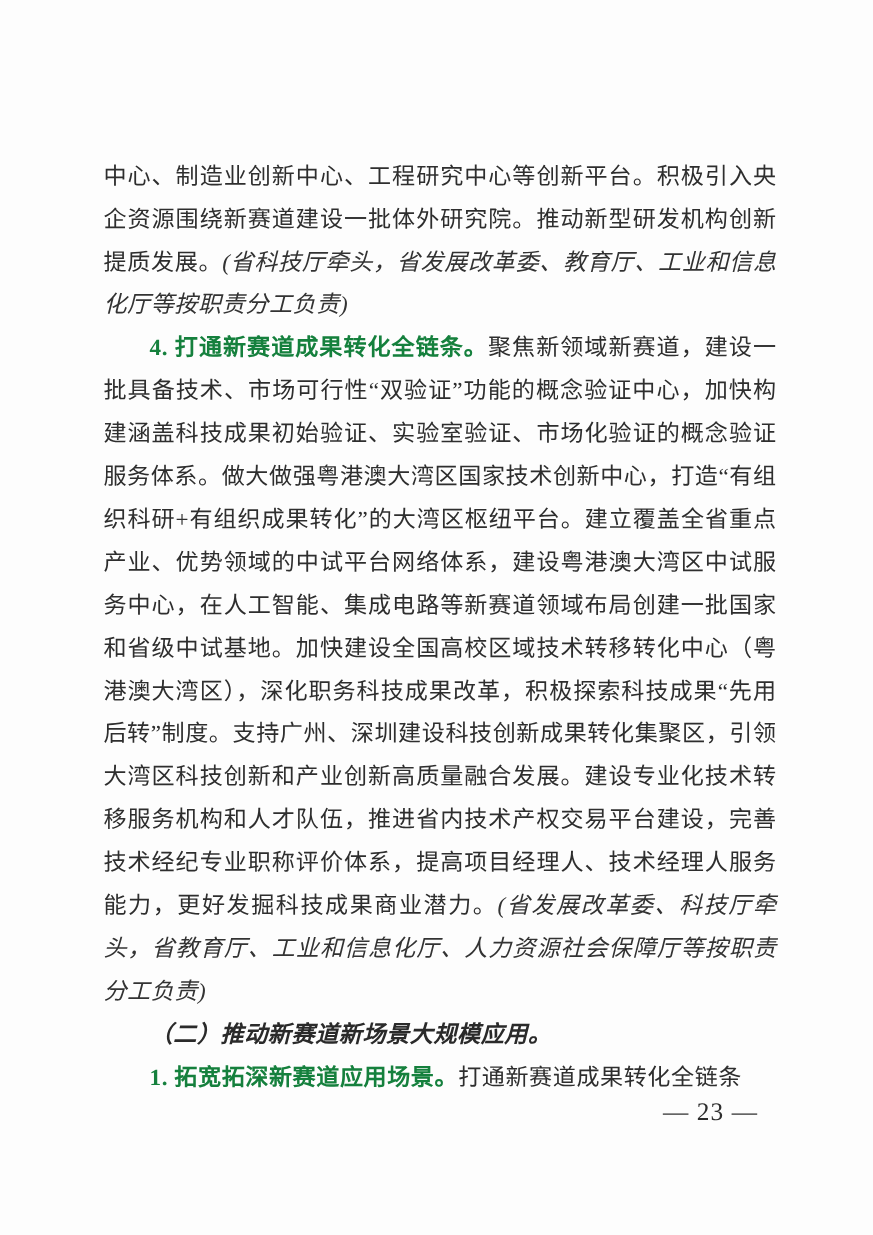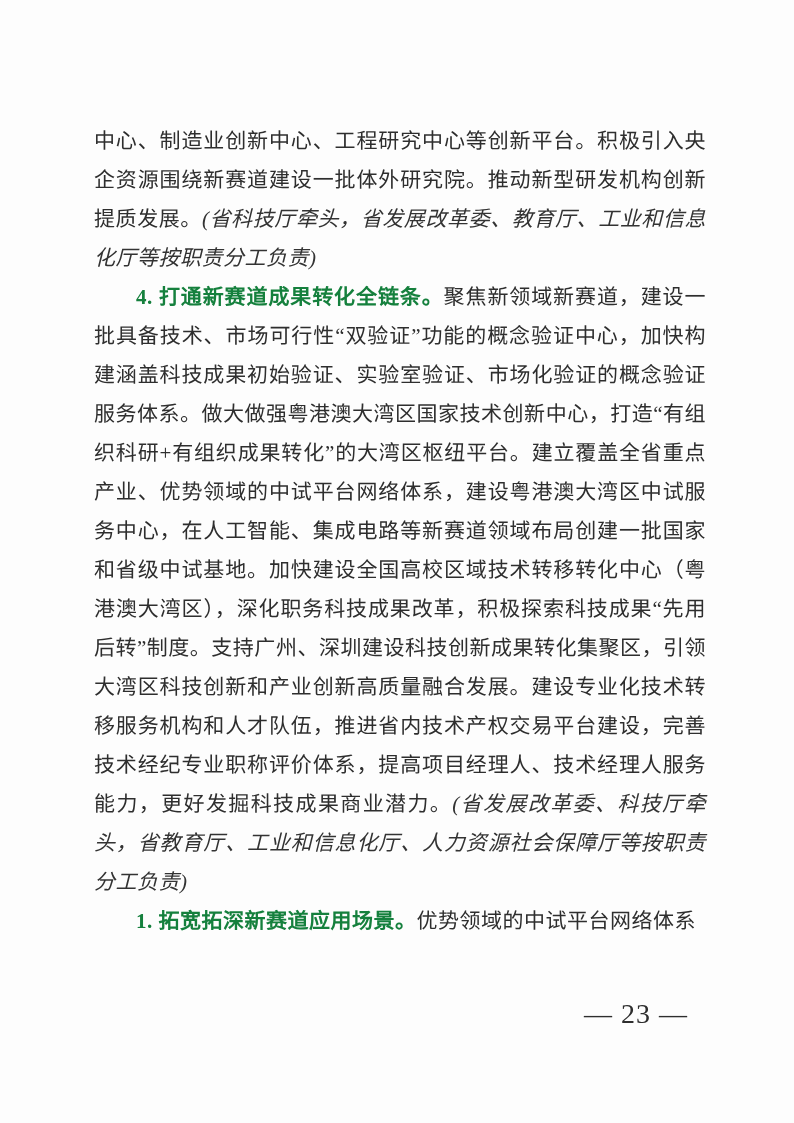--- a/index.html
+++ b/index.html
@@ -30,20 +30,21 @@
     text-align: justify;
     text-justify: inter-ideograph;
   }
   .para {
     margin: 0;
     padding: 0;
     text-indent: 2em;
   }
   .para.no-indent {
     text-indent: 0;
+    margin-top: 19px;
   }
   .seg-normal {
     font-weight: normal;
     font-style: normal;
   }
   .seg-bold {
     font-weight: bold;
     font-style: normal;
     color: #15803d;
   }
@@ -53,40 +54,41 @@
     color: #333333;
   }
   .seg-kai-bold {
     font-weight: bold;
     font-style: italic;
     color: #2a2a2a;
   }
   .page-number {
     position: absolute;
     top: 998px;
-    left: 584px;
+    left: 600px;
     width: 92px;
     text-align: center;
     color: #2e2e2e;
-    font-size: 28px;
+    font-size: 23px;
     letter-spacing: 1px;
     white-space: nowrap;
   }
 </style>
 </head>
 <body>
 
 <div class="page">
 
   <div class="text-block">
 
     <p class="para no-indent"><span class="seg-normal">中心、制造业创新中心、工程研究中心等创新平台。积极引入央企资源围绕新赛道建设一批体外研究院。推动新型研发机构创新提质发展。</span><span class="seg-kai">(省科技厅牵头，省发展改革委、教育厅、工业和信息化厅等按职责分工负责)</span></p>
 
     <p class="para"><span class="seg-bold">4. 打通新赛道成果转化全链条。</span><span class="seg-normal">聚焦新领域新赛道，建设一批具备技术、市场可行性“双验证”功能的概念验证中心，加快构建涵盖科技成果初始验证、实验室验证、市场化验证的概念验证服务体系。做大做强粤港澳大湾区国家技术创新中心，打造“有组织科研+有组织成果转化”的大湾区枢纽平台。建立覆盖全省重点产业、优势领域的中试平台网络体系，建设粤港澳大湾区中试服务中心，在人工智能、集成电路等新赛道领域布局创建一批国家和省级中试基地。加快建设全国高校区域技术转移转化中心（粤港澳大湾区），深化职务科技成果改革，积极探索科技成果“先用后转”制度。支持广州、深圳建设科技创新成果转化集聚区，引领大湾区科技创新和产业创新高质量融合发展。建设专业化技术转移服务机构和人才队伍，推进省内技术产权交易平台建设，完善技术经纪专业职称评价体系，提高项目经理人、技术经理人服务能力，更好发掘科技成果商业潜力。</span><span class="seg-kai">(省发展改革委、科技厅牵头，省教育厅、工业和信息化厅、人力资源社会保障厅等按职责分工负责)</span></p>
 
+    <p class="para"><span class="seg-kai-bold">（二）推动新赛道新场景大规模应用。</span></p>
 
-    <p class="para"><span class="seg-bold">1. 拓宽拓深新赛道应用场景。</span><span class="seg-normal">优势领域的中试平台网络体系</span></p>
+    <p class="para"><span class="seg-bold">1. 拓宽拓深新赛道应用场景。</span><span class="seg-normal">打通新赛道成果转化全链条</span></p>
 
   </div>
 
   <div class="page-number">— 23 —</div>
 
 </div>
 
 </body></html>

